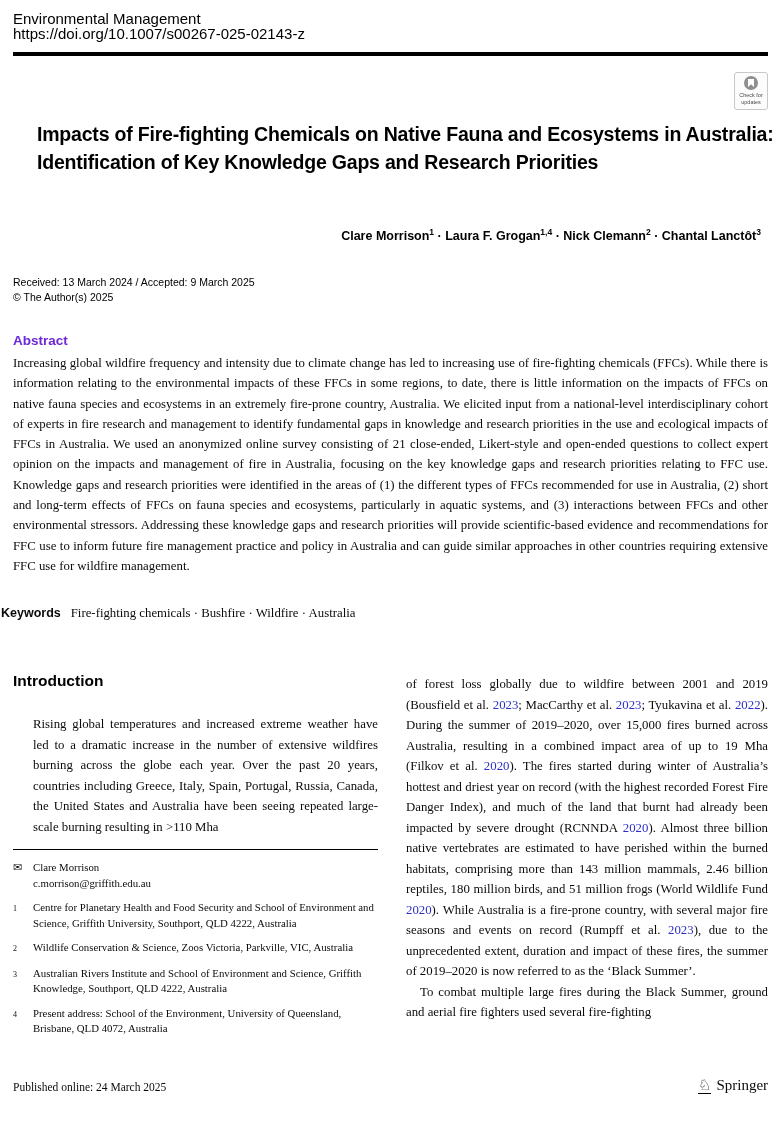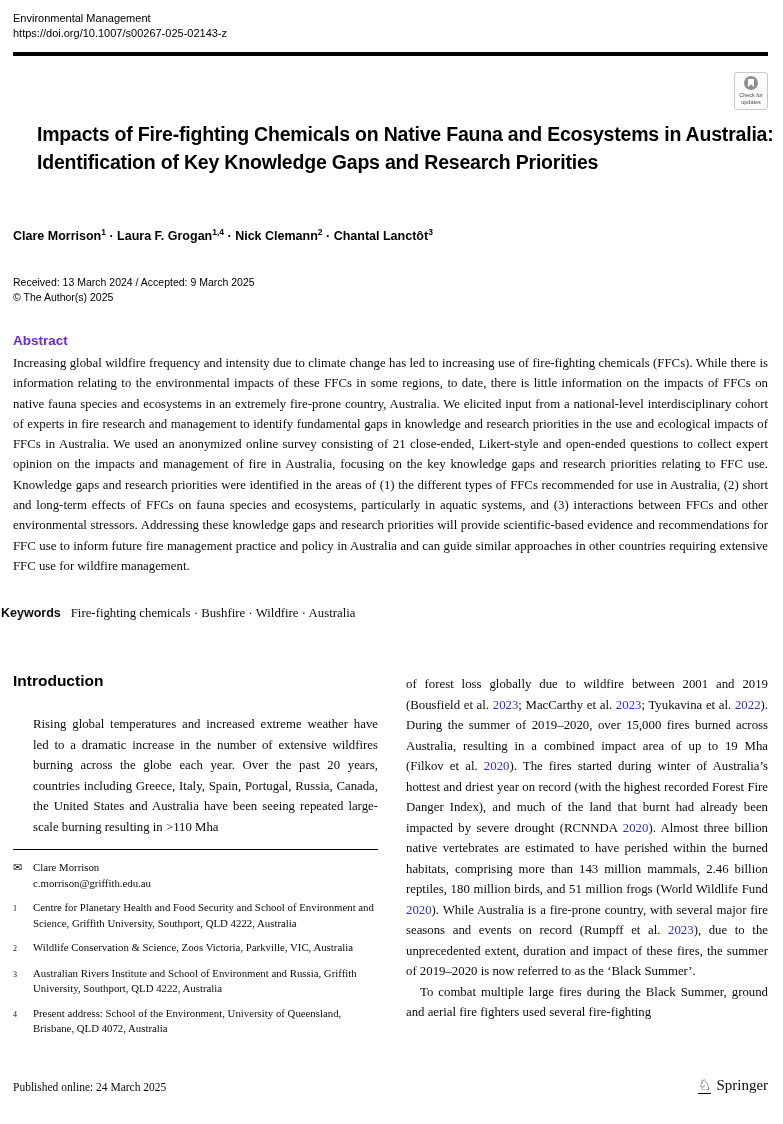--- a/index.html
+++ b/index.html
@@ -4,38 +4,38 @@
 <style>
   :root { --link:#2d2fc8; --text:#0b0b0b; }
   * { margin:0; padding:0; box-sizing:border-box; }
   html,body { background:#ffffff; }
   body {
     width:783px; height:1124px; position:relative; overflow:hidden;
     font-family:"Liberation Serif", serif; color:var(--text);
   }
 
   
-  .journal-head { position:absolute; top:11px; left:13px; font-family:"Liberation Sans",sans-serif; font-size:11px; line-height:15px; color:#000; }
+  .journal-head { position:absolute; top:11px; left:13px; font-family:"Liberation Sans",sans-serif; font-size:15px; line-height:15px; color:#000; }
   .doi-line { color:#000; text-decoration:none; }
   .top-rule { position:absolute; top:52px; left:13px; width:755px; height:4px; background:#000; }
 
   
   .update-badge { position:absolute; top:72px; left:734px; width:34px; height:38px;
     border:1px solid #c8c8c8; border-radius:3px; background:#fcfcfc;
     display:flex; flex-direction:column; align-items:center; justify-content:flex-start; padding-top:3px; cursor:pointer; }
   .badge-circle { width:14px; height:14px; border-radius:50%; background:#8f8f8f; position:relative; }
   .badge-bookmark { position:absolute; left:4px; top:3px; width:6px; height:8px; background:#ffffff;
     clip-path:polygon(0 0,100% 0,100% 100%,50% 65%,0 100%); }
   .badge-label { font-family:"Liberation Sans",sans-serif; font-size:5.5px; line-height:6.5px; color:#4a4a4a; text-align:center; margin-top:2px; width:26px; }
 
   
   .title { position:absolute; top:121px; left:13px; width:748px;
     font-family:"Liberation Sans",sans-serif; font-weight:bold; font-size:19.5px; line-height:27.5px; letter-spacing:-0.2px; color:#000;margin-left:24px; }
   .authors { position:absolute; top:227px; left:13px; width:748px;
-    font-family:"Liberation Sans",sans-serif; font-weight:bold; font-size:12.5px; color:#000; }
+    font-family:"Liberation Sans",sans-serif; font-weight:bold; font-size:12.5px; color:#000;text-align:right; }
   .authors sup { font-size:8.5px; }
   .dates { position:absolute; top:275px; left:13px; font-family:"Liberation Sans",sans-serif; font-size:10.5px; line-height:15px; color:#000; }
 
   
   .abstract-heading { position:absolute; top:333px; left:13px; font-family:"Liberation Sans",sans-serif; font-weight:bold; font-size:13.5px; color:#6d28d9; }
   .abstract-body { position:absolute; top:353px; left:13px; width:755px;
     font-size:12.8px; line-height:20.3px; text-align:justify; }
   .keywords { position:absolute; top:606px; left:1px; width:755px; font-size:12.8px; }
   .keywords-label { font-family:"Liberation Sans",sans-serif; font-weight:bold; font-size:12.5px; margin-right:10px; }
 
@@ -122,21 +122,21 @@
         <span class="fn-text">Centre for Planetary Health and Food Security and School of Environment and Science, Griffith University, Southport, QLD 4222, Australia</span>
       </div>
 
       <div class="fn-aff">
         <span class="fn-sup">2</span>
         <span class="fn-text">Wildlife Conservation &amp; Science, Zoos Victoria, Parkville, VIC, Australia</span>
       </div>
 
       <div class="fn-aff">
         <span class="fn-sup">3</span>
-        <span class="fn-text">Australian Rivers Institute and School of Environment and Russia, Griffith University, Southport, QLD 4222, Australia</span>
+        <span class="fn-text">Australian Rivers Institute and School of Environment and Science, Griffith Knowledge, Southport, QLD 4222, Australia</span>
       </div>
 
       <div class="fn-aff">
         <span class="fn-sup">4</span>
         <span class="fn-text">Present address: School of the Environment, University of Queensland, Brisbane, QLD 4072, Australia</span>
       </div>
     </div>
 </div>
 
 <div class="published">Published online: 24 March 2025</div>

